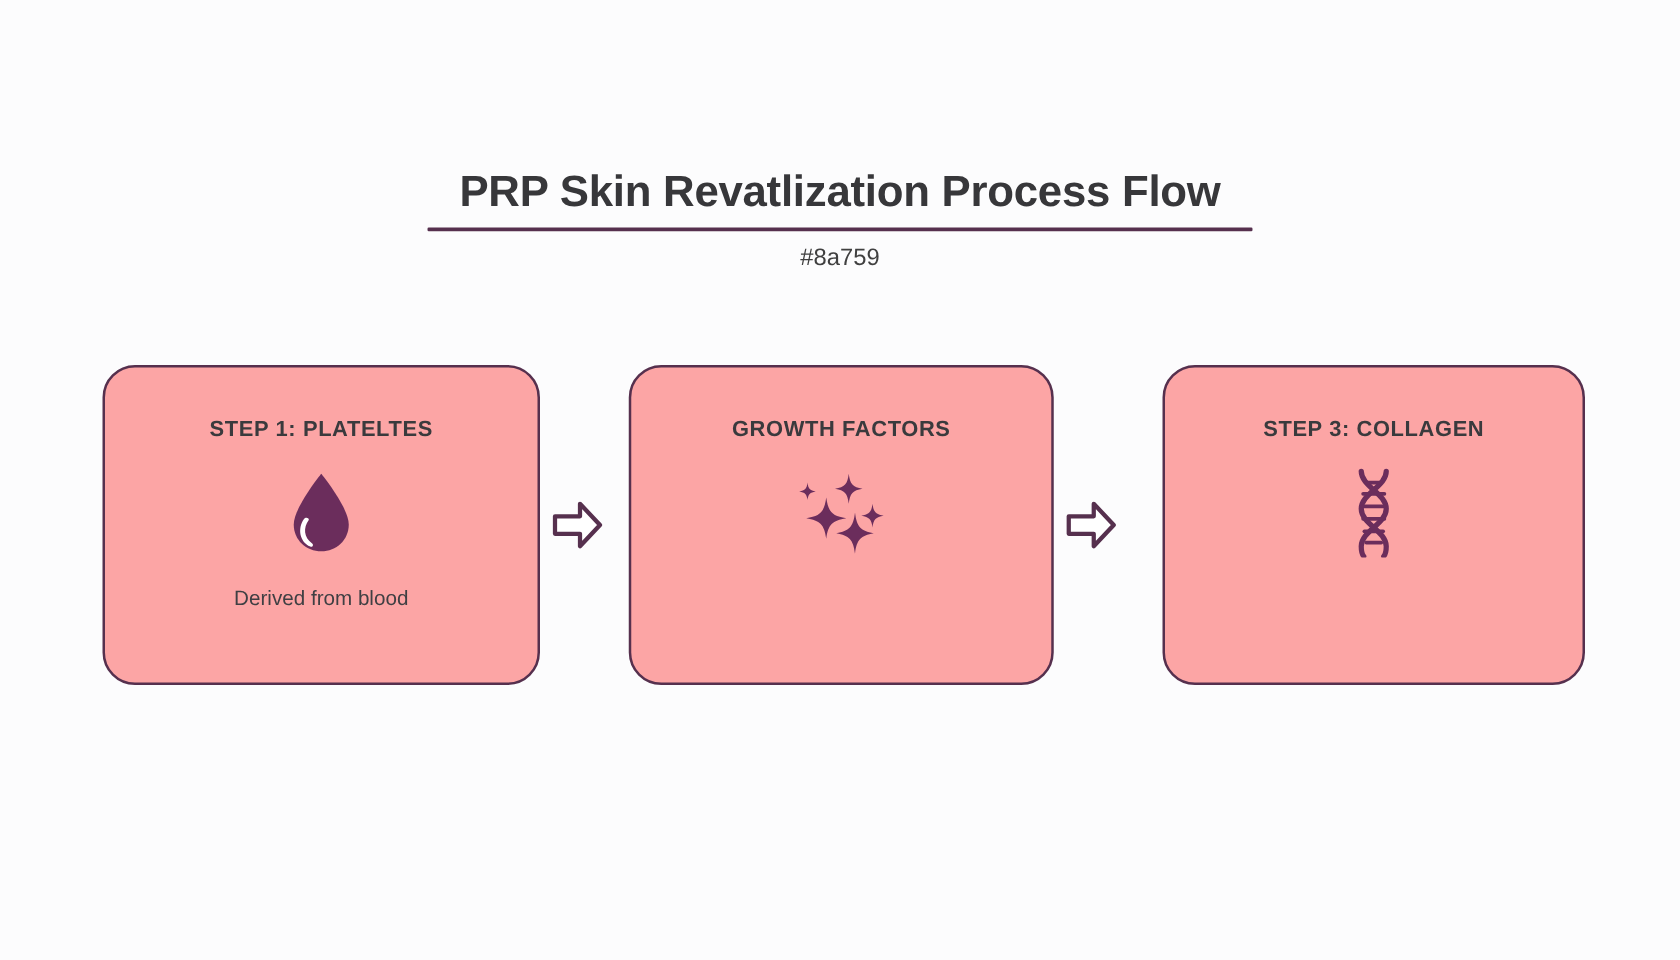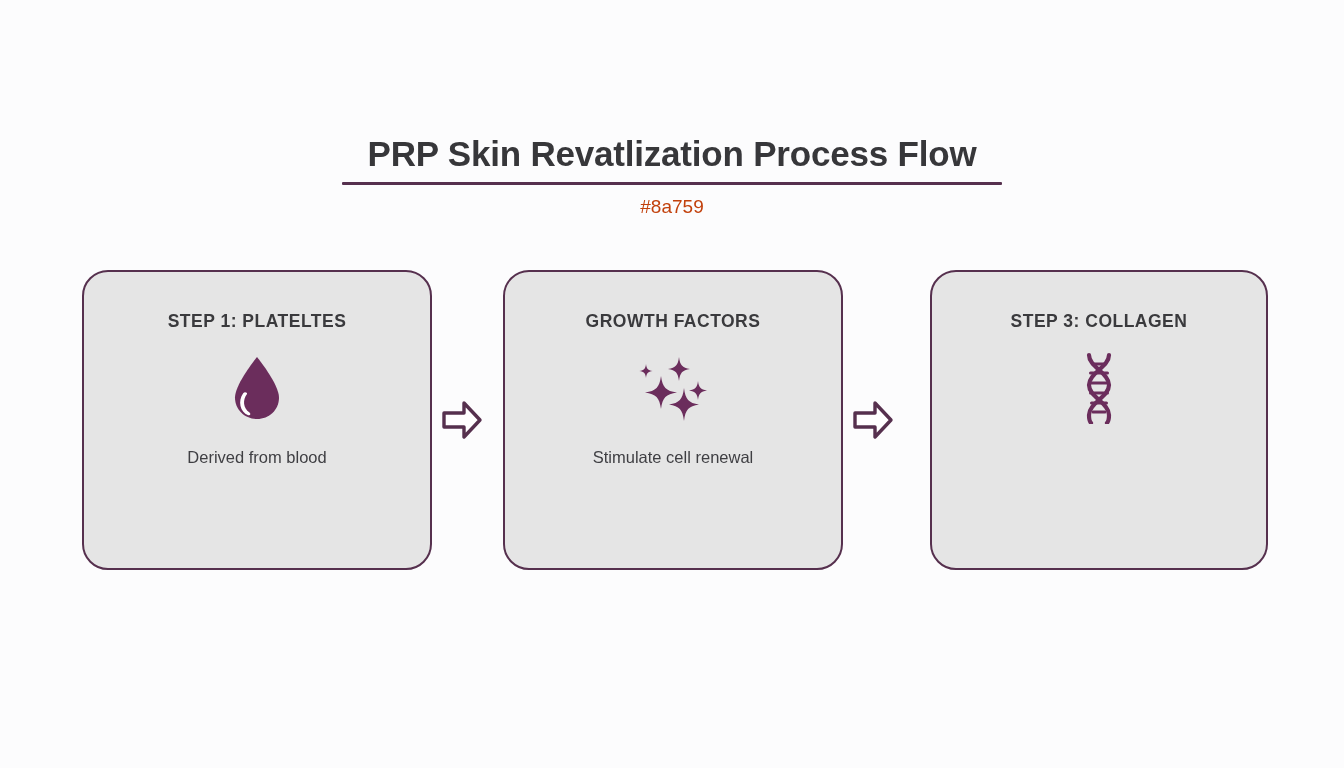--- a/index.html
+++ b/index.html
@@ -40,44 +40,44 @@
   }
   .title-rule {
     width: 660px;
     height: 3px;
     background: #56304e;
     margin: 6px auto 0 auto;
     border-radius: 1px;
   }
   .page-subtitle {
     font-size: 19px;
-    color: #c2410c;
+    color: #404040;
     line-height: 26px;
     margin: 9px 0 0 0;
   }
 
   
   .flow-row {
     position: absolute;
     left: 82px;
     top: 291px;
     width: 1186px;
     height: 258px;
     display: flex;
     align-items: center;
     justify-content: space-between;
   }
 
   .step-card {
     width: 350px;
-    height: 300px;
+    height: 256px;
     box-sizing: border-box;
     border: 2px solid #56304e;
     border-radius: 26px;
-    background: #e5e5e5;
+    background: #fca5a5;
     display: flex;
     flex-direction: column;
     align-items: center;
     padding: 38px 26px 20px 26px;
   }
   .step-card.wide-card { width: 340px; margin-left: 12px; }
   .step-card.last-card { width: 338px; margin-left: 28px; }
 
   .step-title {
     font-size: 17.5px;
@@ -153,21 +153,20 @@
         <svg width="82" height="68" viewBox="0 0 82 68" aria-hidden="true">
           <g fill="#6b2d5c">
             <path d="M29 22 C30.6 33.6 33.8 36.8 45 38.6 C33.8 40.4 30.6 43.6 29 55 C27.4 43.6 24.2 40.4 13 38.6 C24.2 36.8 27.4 33.6 29 22 Z"></path>
             <path d="M52 34 C53.4 45.6 56.6 48.8 67 50.6 C56.6 52.4 53.4 55.6 52 67 C50.6 55.6 47.4 52.4 37 50.6 C47.4 48.8 50.6 45.6 52 34 Z"></path>
             <path d="M47 3 C48 11.4 50.2 13.6 58 15 C50.2 16.4 48 18.6 47 27 C46 18.6 43.8 16.4 36 15 C43.8 13.6 46 11.4 47 3 Z"></path>
             <path d="M66 27 C66.8 33.6 68.6 35.4 75 36.5 C68.6 37.6 66.8 39.4 66 46 C65.2 39.4 63.4 37.6 57 36.5 C63.4 35.4 65.2 33.6 66 27 Z"></path>
             <path d="M14 10 C14.6 15 15.9 16.3 20.6 17.1 C15.9 17.9 14.6 19.2 14 24 C13.4 19.2 12.1 17.9 7.4 17.1 C12.1 16.3 13.4 15 14 10 Z"></path>
           </g>
         </svg>
       </div>
-      <div class="step-desc">Stimulate cell renewal</div>
     </div>
 
     <div class="arrow-connector">
       <svg width="42" height="44" viewBox="0 0 42 44" aria-hidden="true">
         <path d="M3 15 L23 15 L23 5 L39 22 L23 39 L23 29 L3 29 Z" fill="#ffffff" stroke="#56304e" stroke-width="3.4" stroke-linejoin="round"></path>
       </svg>
     </div>
 
     <div class="step-card last-card">
       <div class="step-title">STEP 3: COLLAGEN</div>

